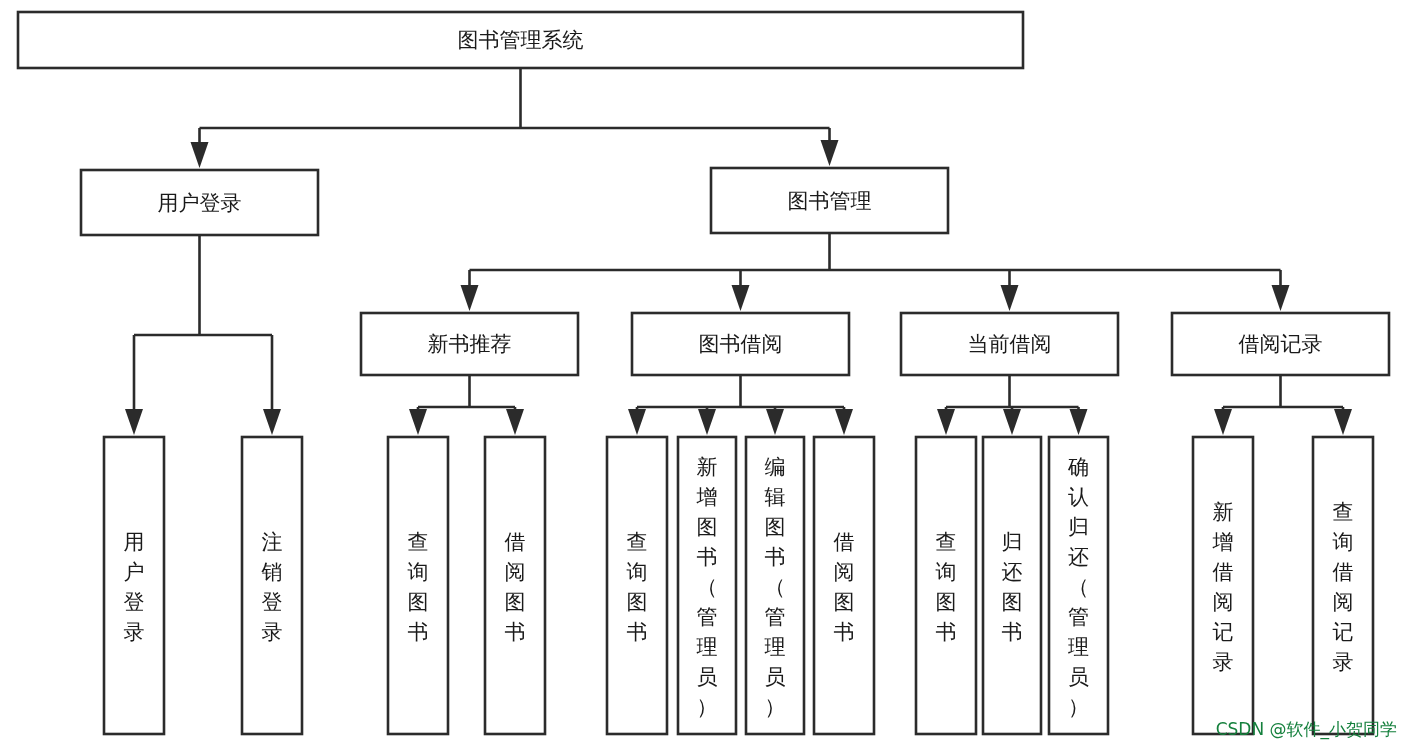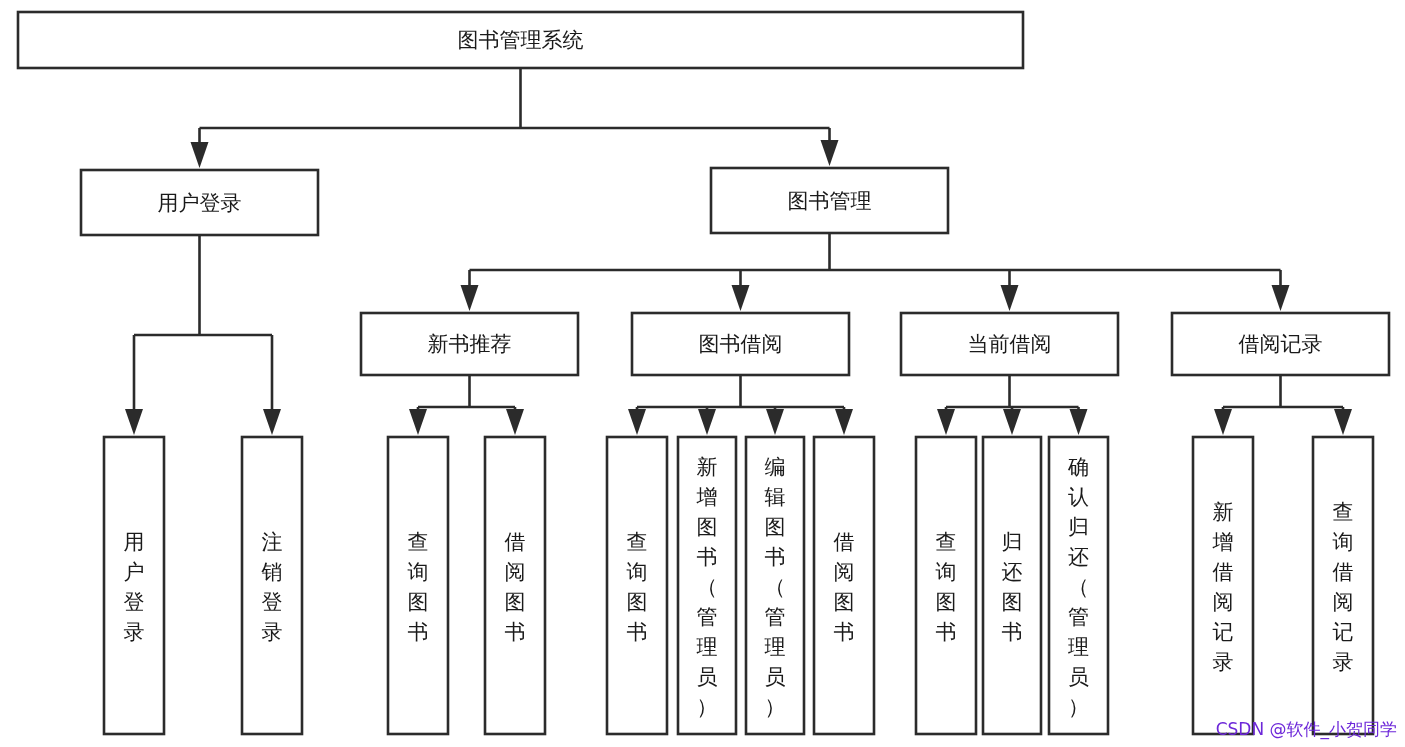--- a/index.html
+++ b/index.html
@@ -52,21 +52,21 @@
     font-size: 21px;
     fill: #1a1a1a;
     text-anchor: middle;
   }
   .watermark {
     position: absolute;
     right: 8px;
     bottom: 6px;
     font-family: "DejaVu Sans", "Liberation Sans", sans-serif;
     font-size: 17px;
-    color: #6d28d9;
+    color: #15803d;
     white-space: nowrap;
     pointer-events: none;
     user-select: none;
   }
 </style>
 </head>
 <body>
 
 <div id="diagram-root">
   <svg id="diagram-svg" viewBox="0 0 1405 747">

